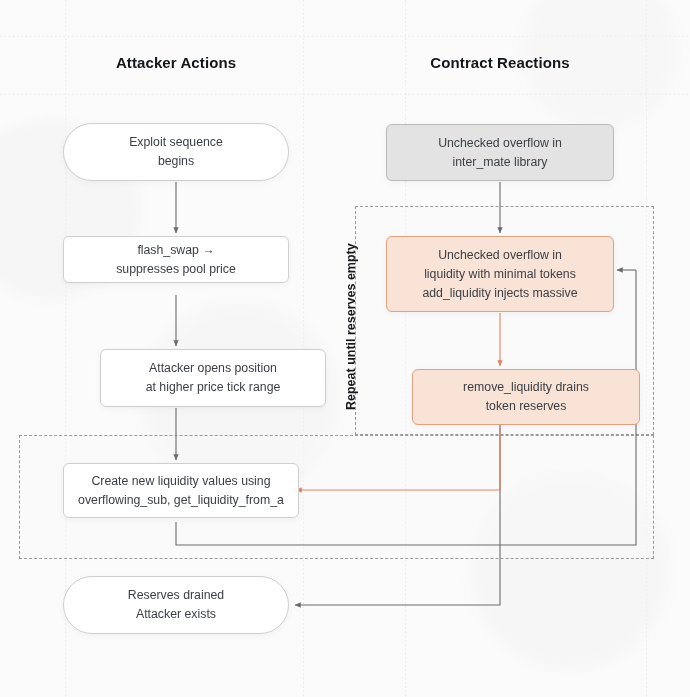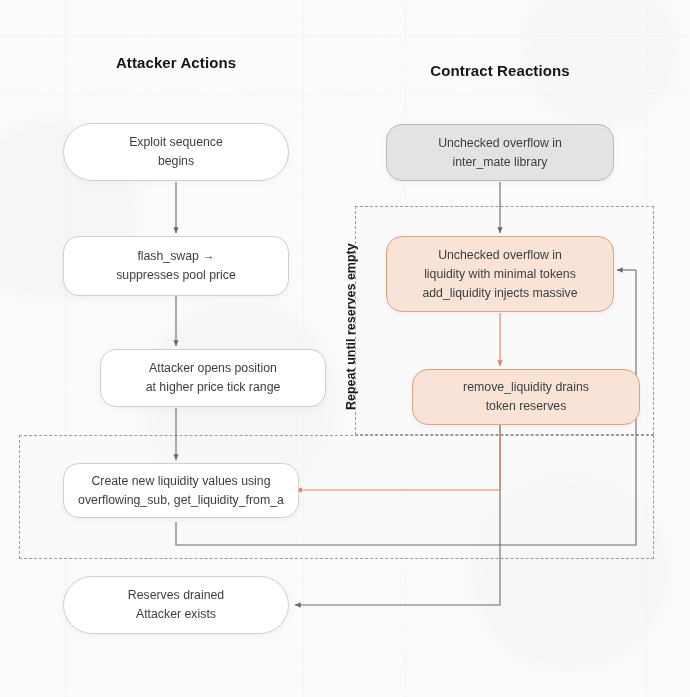--- a/index.html
+++ b/index.html
@@ -28,21 +28,21 @@
 
   
   .node{
     position:absolute;z-index:3;
     box-sizing:border-box;
     display:flex;align-items:center;justify-content:center;
     text-align:center;
     font-size:12.3px;line-height:19px;color:#3b3f44;
     background:#ffffff;
     border:1px solid #cfcfcf;
-    border-radius:16px;
+    border-radius:6px;
     padding:4px 10px;
     box-shadow:0 2px 7px rgba(0,0,0,.045);
   }
   .node.pill{border-radius:40px;}
   .node.gray{background:#e3e3e3;border-color:#b9b9b9;}
   .node.peach{background:#f9e2d6;border-color:#e0a183;}
   .node .ln{display:block;}
 
   
   .frame{
@@ -83,32 +83,32 @@
   </svg>
   <div class="bg-blob" style="left:-40px;top:120px;width:180px;height:180px;"></div>
   <div class="bg-blob" style="left:140px;top:300px;width:200px;height:200px;opacity:.45;"></div>
   <div class="bg-blob" style="left:470px;top:470px;width:200px;height:200px;opacity:.5;"></div>
   <div class="bg-blob" style="left:520px;top:-30px;width:160px;height:160px;opacity:.4;"></div>
 
   <div class="frame" style="left:355px;top:206px;width:299px;height:229px;"></div>
   <div class="frame" style="left:19px;top:435px;width:635px;height:124px;"></div>
 
   <div class="col-title" style="left:63px;top:54px;width:226px;">Attacker Actions</div>
-  <div class="col-title" style="left:386px;top:54px;width:228px;margin-top:8px;">Contract Reactions</div>
+  <div class="col-title" style="left:386px;top:54px;width:228px;">Contract Reactions</div>
 
   <div class="vlabel" style="left:344px;top:410px;">Repeat until reserves empty</div>
 
   <div class="node pill" style="left:63px;top:123px;width:226px;height:58px;">
     <div>
       <span class="ln">Exploit sequence</span>
       <span class="ln">begins</span>
     </div>
   </div>
 
-  <div class="node" style="left:63px;top:236px;width:226px;height:60px;">
+  <div class="node" style="left:63px;top:236px;width:226px;height:47px;">
     <div>
       <span class="ln">flash_swap →</span>
       <span class="ln">suppresses pool price</span>
     </div>
   </div>
 
   <div class="node" style="left:63px;top:349px;width:226px;height:58px;margin-left:37px;">
     <div>
       <span class="ln">Attacker opens position</span>
       <span class="ln">at higher price tick range</span>

